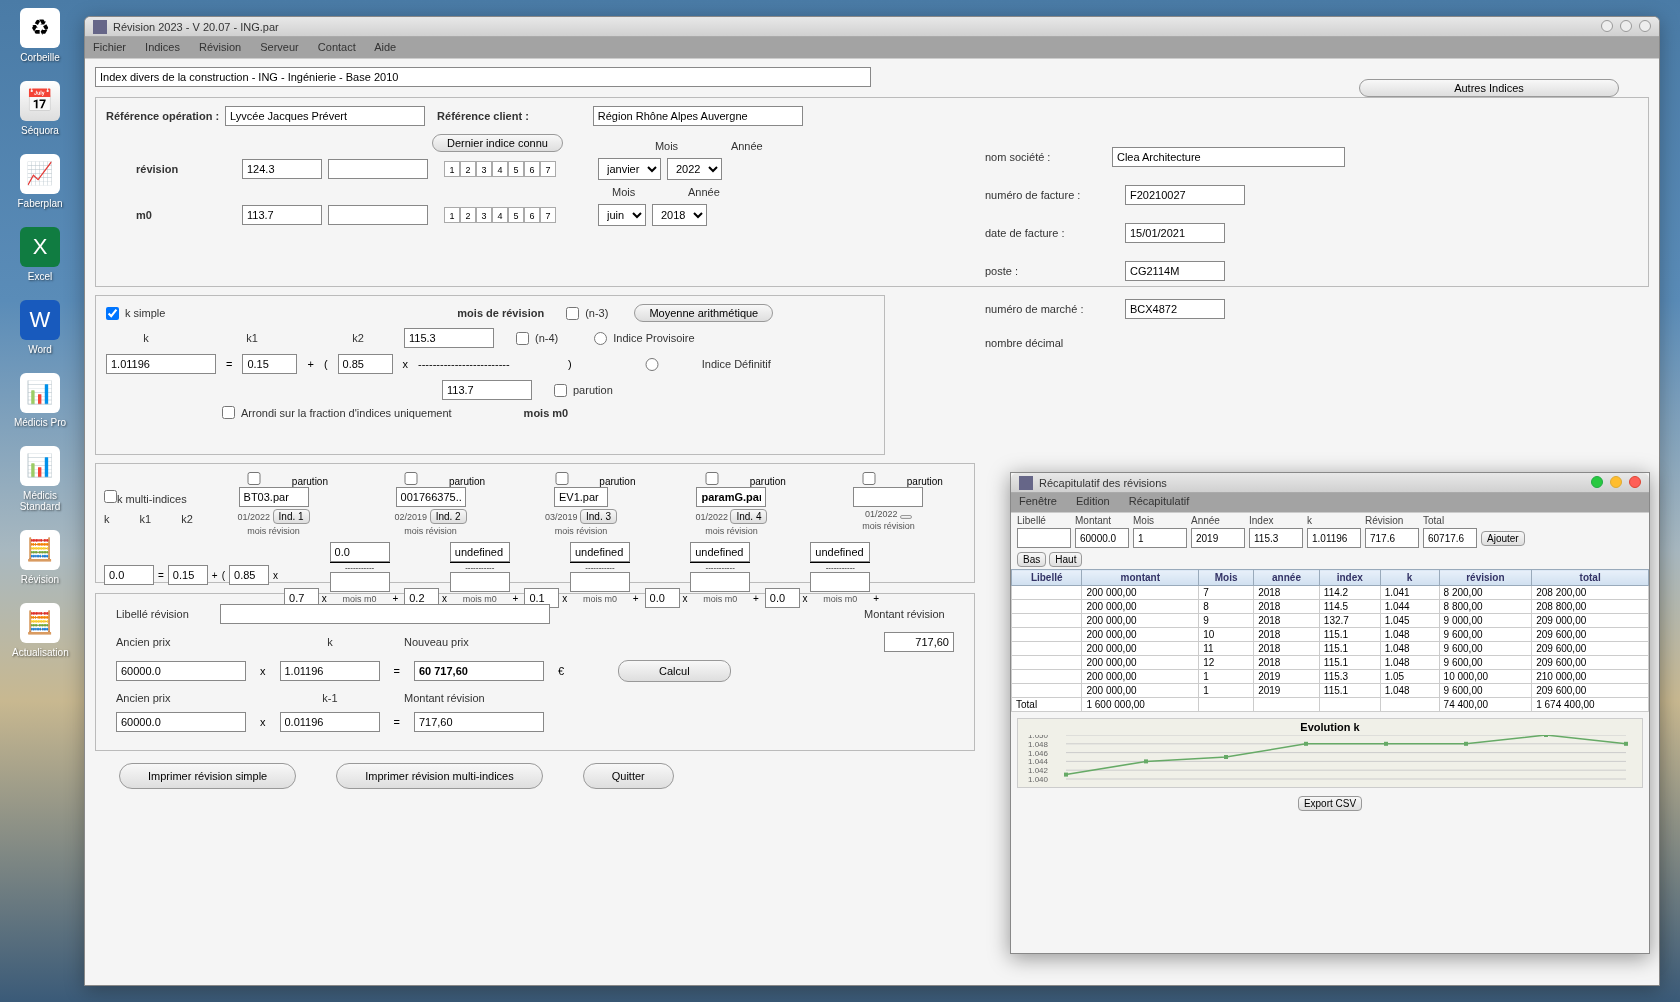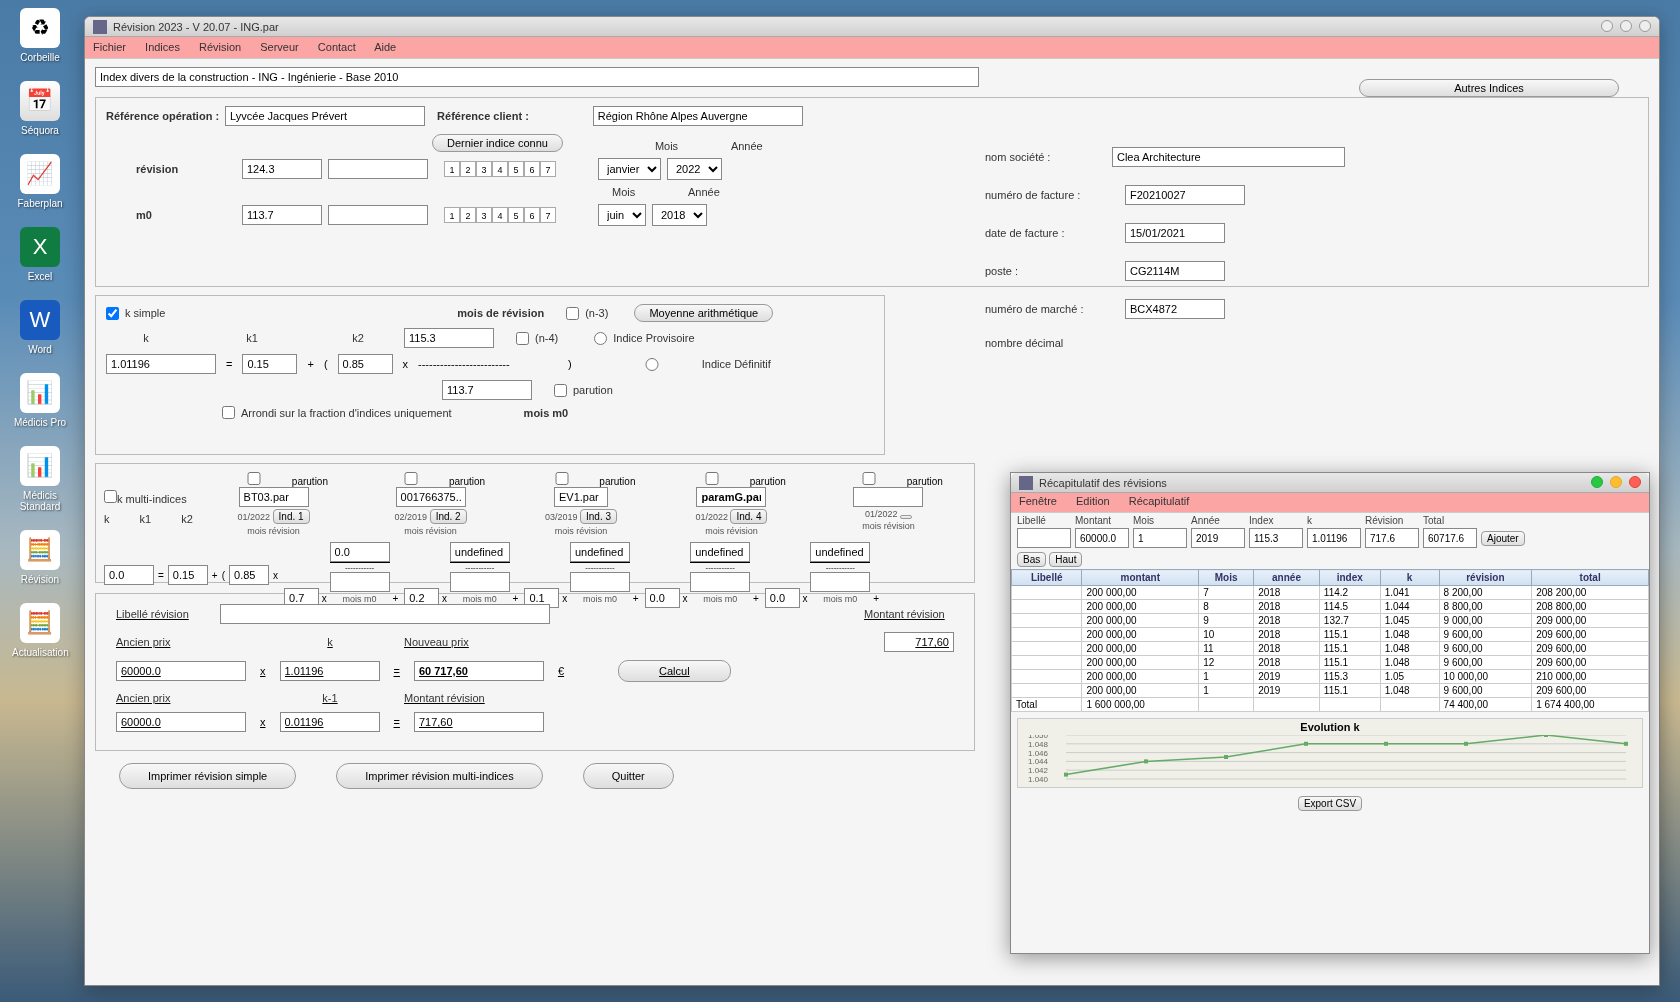--- a/index.html
+++ b/index.html
@@ -24,36 +24,36 @@
   box-shadow: 0 4px 20px rgba(0,0,0,0.3);
 }
 .titlebar {
   height: 20px; background: linear-gradient(#e8e8e8,#d0d0d0);
   border-radius: 6px 6px 0 0; display:flex; align-items:center; padding:0 8px;
   border-bottom:1px solid #aaa;
 }
 .titlebar .icon{width:14px;height:14px;background:#668;margin-right:6px;}
 .titlebar .title{flex:1;color:#333;font-size:11px;}
 .win-controls span{display:inline-block;width:12px;height:12px;border:1px solid #999;border-radius:10px;margin-left:4px;background:#eee;}
-.menubar{height:22px;padding:4px 8px;background:#fca5a5;border-bottom:1px solid #ccc;}
+.menubar{height:22px;padding:4px 8px;background:#a3a3a3;border-bottom:1px solid #ccc;}
 .menubar span{margin-right:16px;color:#333;cursor:pointer;}
 .content{padding:8px 10px;height:calc(100% - 42px);overflow:hidden;}
 
 .row{display:flex;align-items:center;gap:6px;margin-bottom:6px;}
 .sec{border:1px solid #bbb;padding:8px 10px;margin-bottom:8px;background:#f5f5f5;}
 input[type=text],select{border:1px solid #888;background:#fff;padding:2px 4px;font-size:11px;height:20px;}
 select{height:22px;}
 label{font-size:11px;color:#333;}
 .btn{background:linear-gradient(#f8f8f8,#dedede);border:1px solid #999;border-radius:10px;padding:2px 14px;font-size:11px;cursor:pointer;}
 .btn.small{padding:1px 5px;border-radius:4px;font-size:10px;}
 .numrow span.n{display:inline-block;width:16px;height:16px;border:1px solid #aaa;text-align:center;line-height:16px;font-size:9px;background:#fff;cursor:pointer;}
 
 .autres{position:absolute;right:40px;top:62px;width:260px;}
 .topline{display:flex;gap:10px;align-items:center;}
-.topline input.wide{width:884px;}
+.topline input.wide{width:776px;}
 
 .rightcol{position:absolute;left:900px;top:130px;width:360px;}
 .rightcol .r{display:flex;align-items:center;margin-bottom:18px;}
 .rightcol .r label{width:140px;}
 
 .formula{display:flex;align-items:center;gap:10px;}
 .formula input{width:80px;}
 
 .multisec{border:1px solid #bbb;padding:8px;font-size:10px;}
 .multi-col{display:inline-block;text-align:center;margin:0 2px;vertical-align:top;}
@@ -349,21 +349,21 @@
   <div style="display:inline-block;text-align:center;">
     <input type="text" value="undefined" style="width: 60px;">
     <div style="border-top:1px solid #000;font-size:8px;">-----------</div>
     <input type="text" style="width: 60px;">
     <div class="multi-lbl">mois m0</div>
   </div> <span>+</span></div>
           </div>
       </div>
     </div>
 
-    <div class="bottom" style="width:880px;margin-top:10px;text-decoration:underline;">
+    <div class="bottom" style="width:880px;margin-top:10px;">
       <div class="grp">
         <label>Libellé révision</label>
         <input type="text" style="width: 330px;">
         <span style="flex:1"></span>
         <label>Montant révision</label>
       </div>
       <div class="grp">
         <label style="width:140px;">Ancien prix</label>
         <label style="width:120px;text-align:center;">k</label>
         <label style="width:140px;">Nouveau prix</label>

